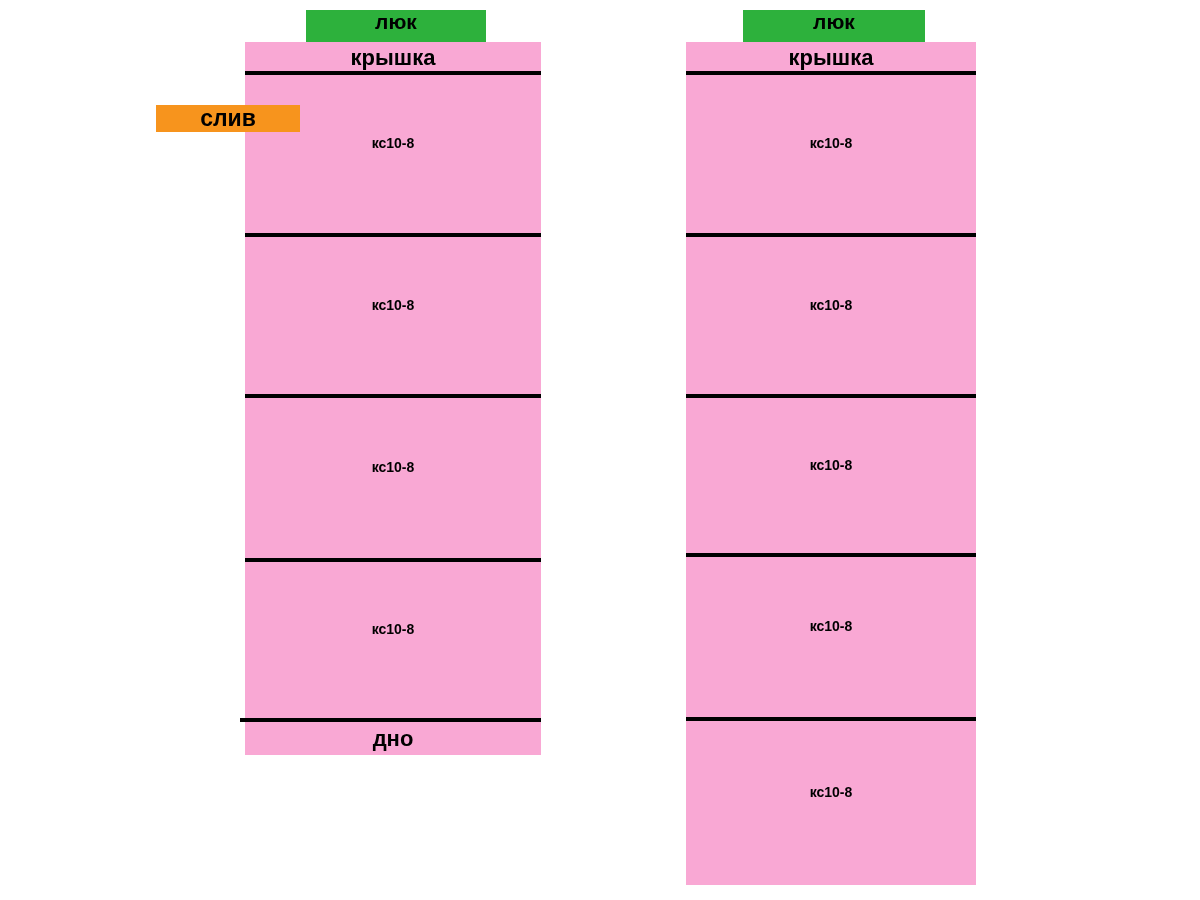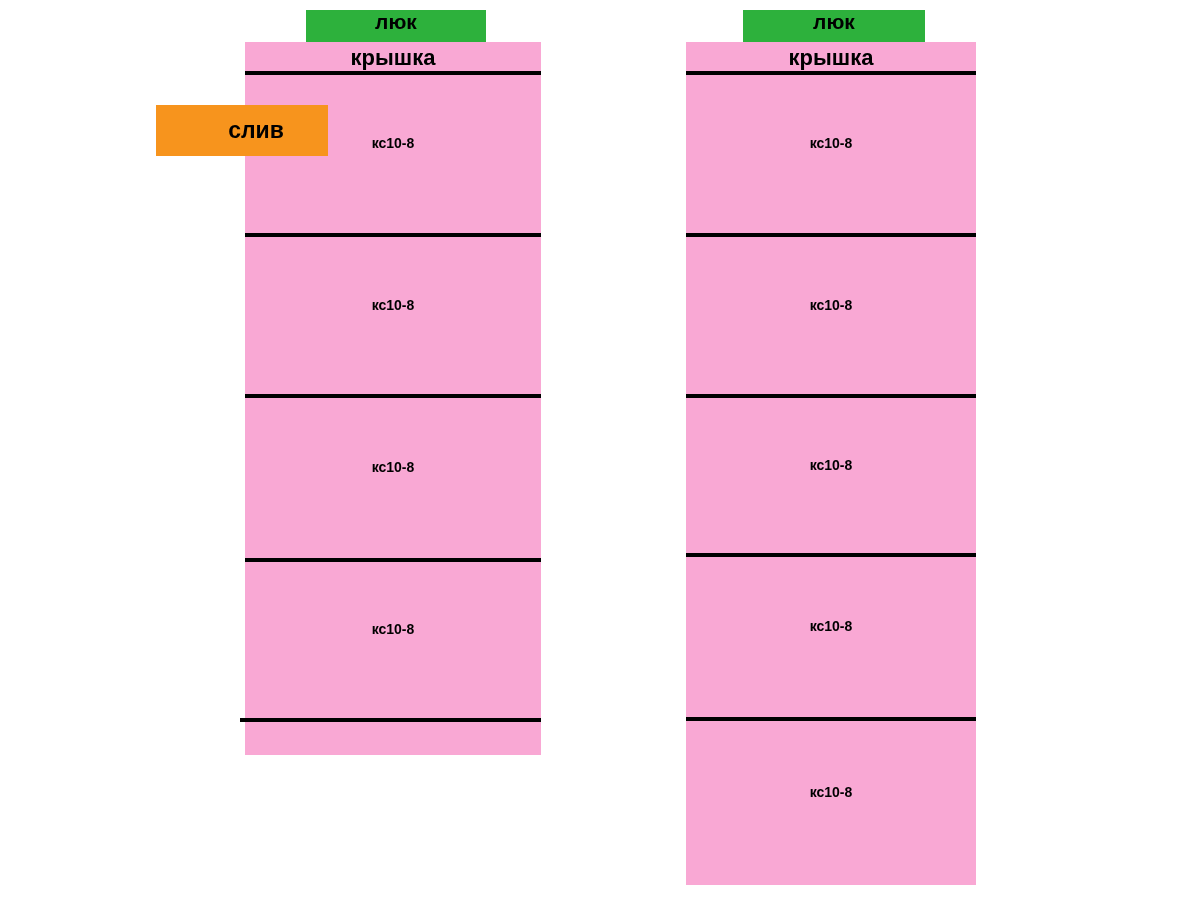--- a/index.html
+++ b/index.html
@@ -112,20 +112,23 @@
     </div>
 
     <div class="divider" style="top:516px;"></div>
 
     <div class="ring" style="top:520px; height:156px;">
       <span>кс10-8</span>
     </div>
 
     <div class="divider tick-left" style="top:676px;"></div>
 
+    <div class="bottom-label" style="top:680px; height:33px;">
+      <span>дно</span>
+    </div>
   </div>
 
   <div class="well" style="left:686px; top:42px; width:290px; height:843px;">
 
     <div class="cover-label" style="top:3px;">крышка</div>
 
     <div class="divider" style="top:29px;"></div>
 
     <div class="ring" style="top:33px; height:158px;">
       <span>кс10-8</span>
@@ -149,18 +152,18 @@
       <span>кс10-8</span>
     </div>
 
     <div class="divider" style="top:675px;"></div>
 
     <div class="ring" style="top:679px; height:164px;">
       <span>кс10-8</span>
     </div>
   </div>
 
-  <div class="tag" style="left:156px; top:105px; width:144px; height:51px;padding-left:28px;">
+  <div class="tag" style="left:156px; top:105px; width:144px; height:27px;">
     <span>слив</span>
   </div>
 
 
 </div>
 
 </body></html>

